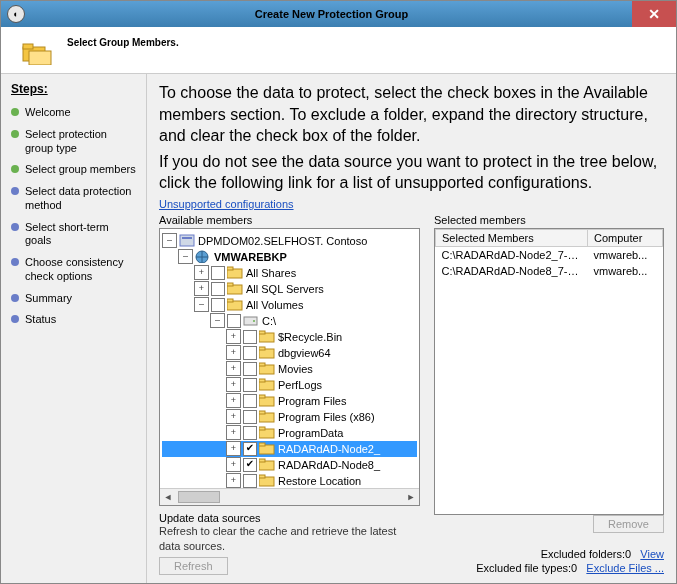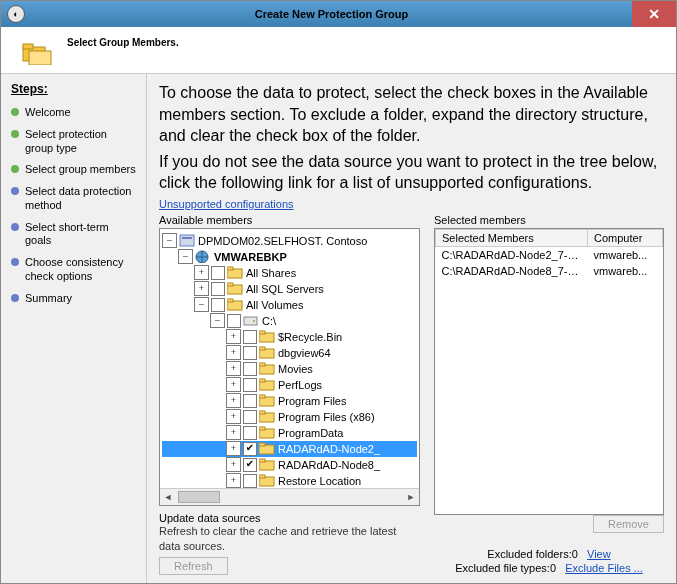--- a/index.html
+++ b/index.html
@@ -41,21 +41,21 @@
 .trow.sel{background:#3399ff;color:#fff}
 .gtable{width:100%;border-collapse:collapse;font-size:11px}
 .gtable th{background:#f4f4f4;border:1px solid #ccc;text-align:left;font-weight:400;padding:2px 6px}
 .gtable td{padding:2px 6px;border-bottom:0;white-space:nowrap;overflow:hidden;text-overflow:ellipsis}
 .below-left{margin-top:6px;font-size:11px}
 .below-left .subt{color:#333;line-height:1.3}
 .btn{border:1px solid #888;background:#e8e8e8;padding:2px 14px;font-size:11px;min-width:64px}
 .btn.dis{color:#9a9a9a;border-color:#bbb;background:#efefef}
 .rm{align-self:flex-end;margin-top:0}
 .excl{margin-top:14px;font-size:11px}
-.excl .row{display:flex;justify-content:center;padding:1px 0}
+.excl .row{display:flex;justify-content:flex-end;padding:1px 0}
 .footer{height:40px;border-top:1px solid #ccc;display:flex;justify-content:flex-end;align-items:center;padding:0 14px;gap:8px}
 .scrollx{height:16px;border-top:1px solid #ccc;background:#efefef;display:flex;align-items:center}
 .scrollx .ar{width:16px;height:100%;display:flex;align-items:center;justify-content:center;font-size:9px;color:#555}
 .scrollx .thumb{height:10px;background:#cfcfcf;width:40px;margin-left:2px;border:1px solid #aaa}
 </style>
 </head>
 <body>
 
 <div class="window">
   <div class="titlebar">
@@ -81,20 +81,21 @@
     <div class="steps">
       <h3>Steps:</h3>
       <ul id="steps-list">
           <li class="done">Welcome</li>
           <li class="done">Select protection group type</li>
           <li class="curr">Select group members</li>
           <li class="todo">Select data protection method</li>
           <li class="todo">Select short-term goals</li>
           <li class="todo">Choose consistency check options</li>
           <li class="todo">Summary</li>
+          <li class="todo">Status</li>
         </ul>
     </div>
 
     <div class="main">
       <div class="intro">To choose the data to protect, select the check boxes in the Available members section. To exclude a folder, expand the directory structure, and clear the check box of the folder.</div>
       <div class="intro">If you do not see the data source you want to protect in the tree below, click the following link for a list of unsupported configurations.</div>
       <div><span class="link">Unsupported configurations</span></div>
 
       <div class="cols" style="margin-top:4px">
         <div class="col left">

